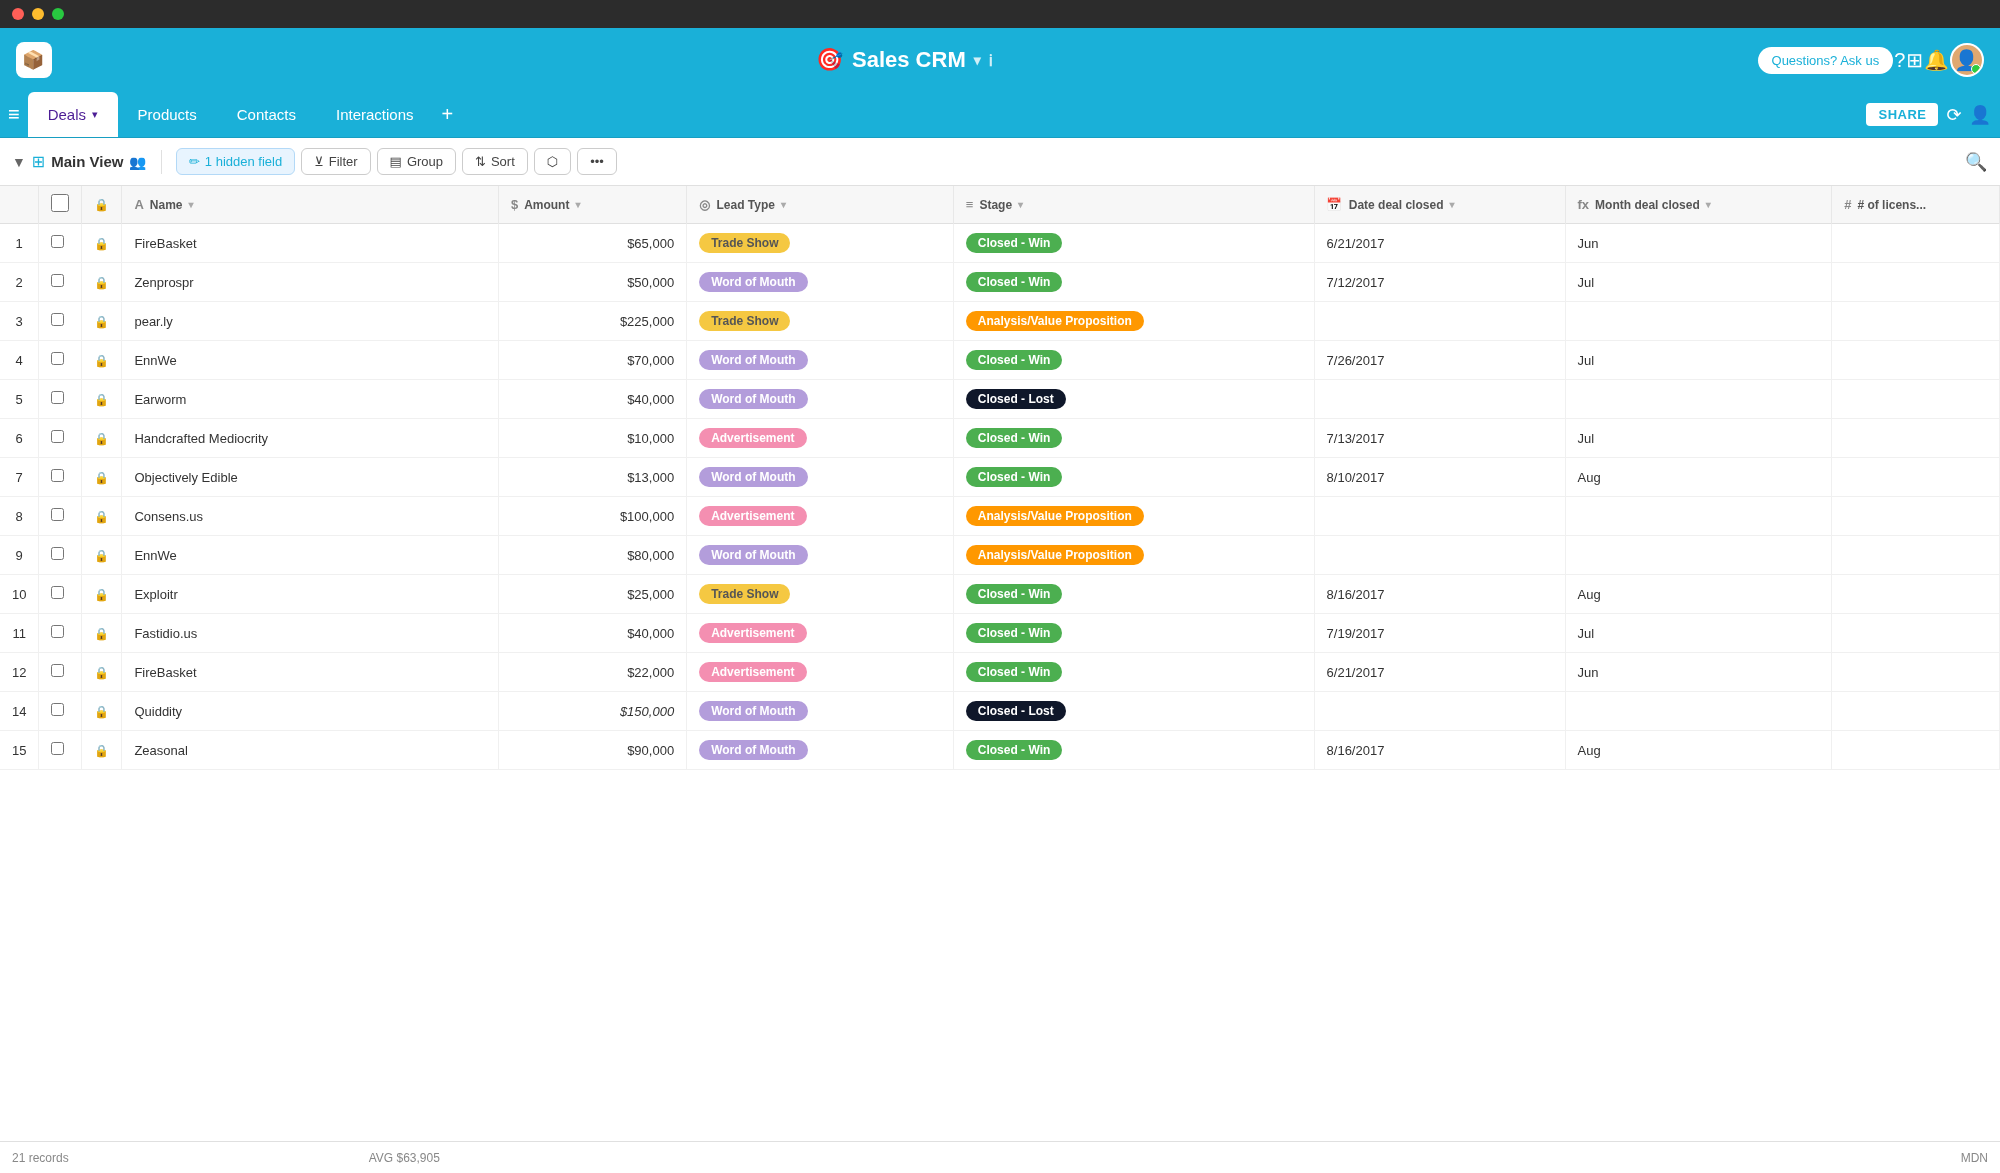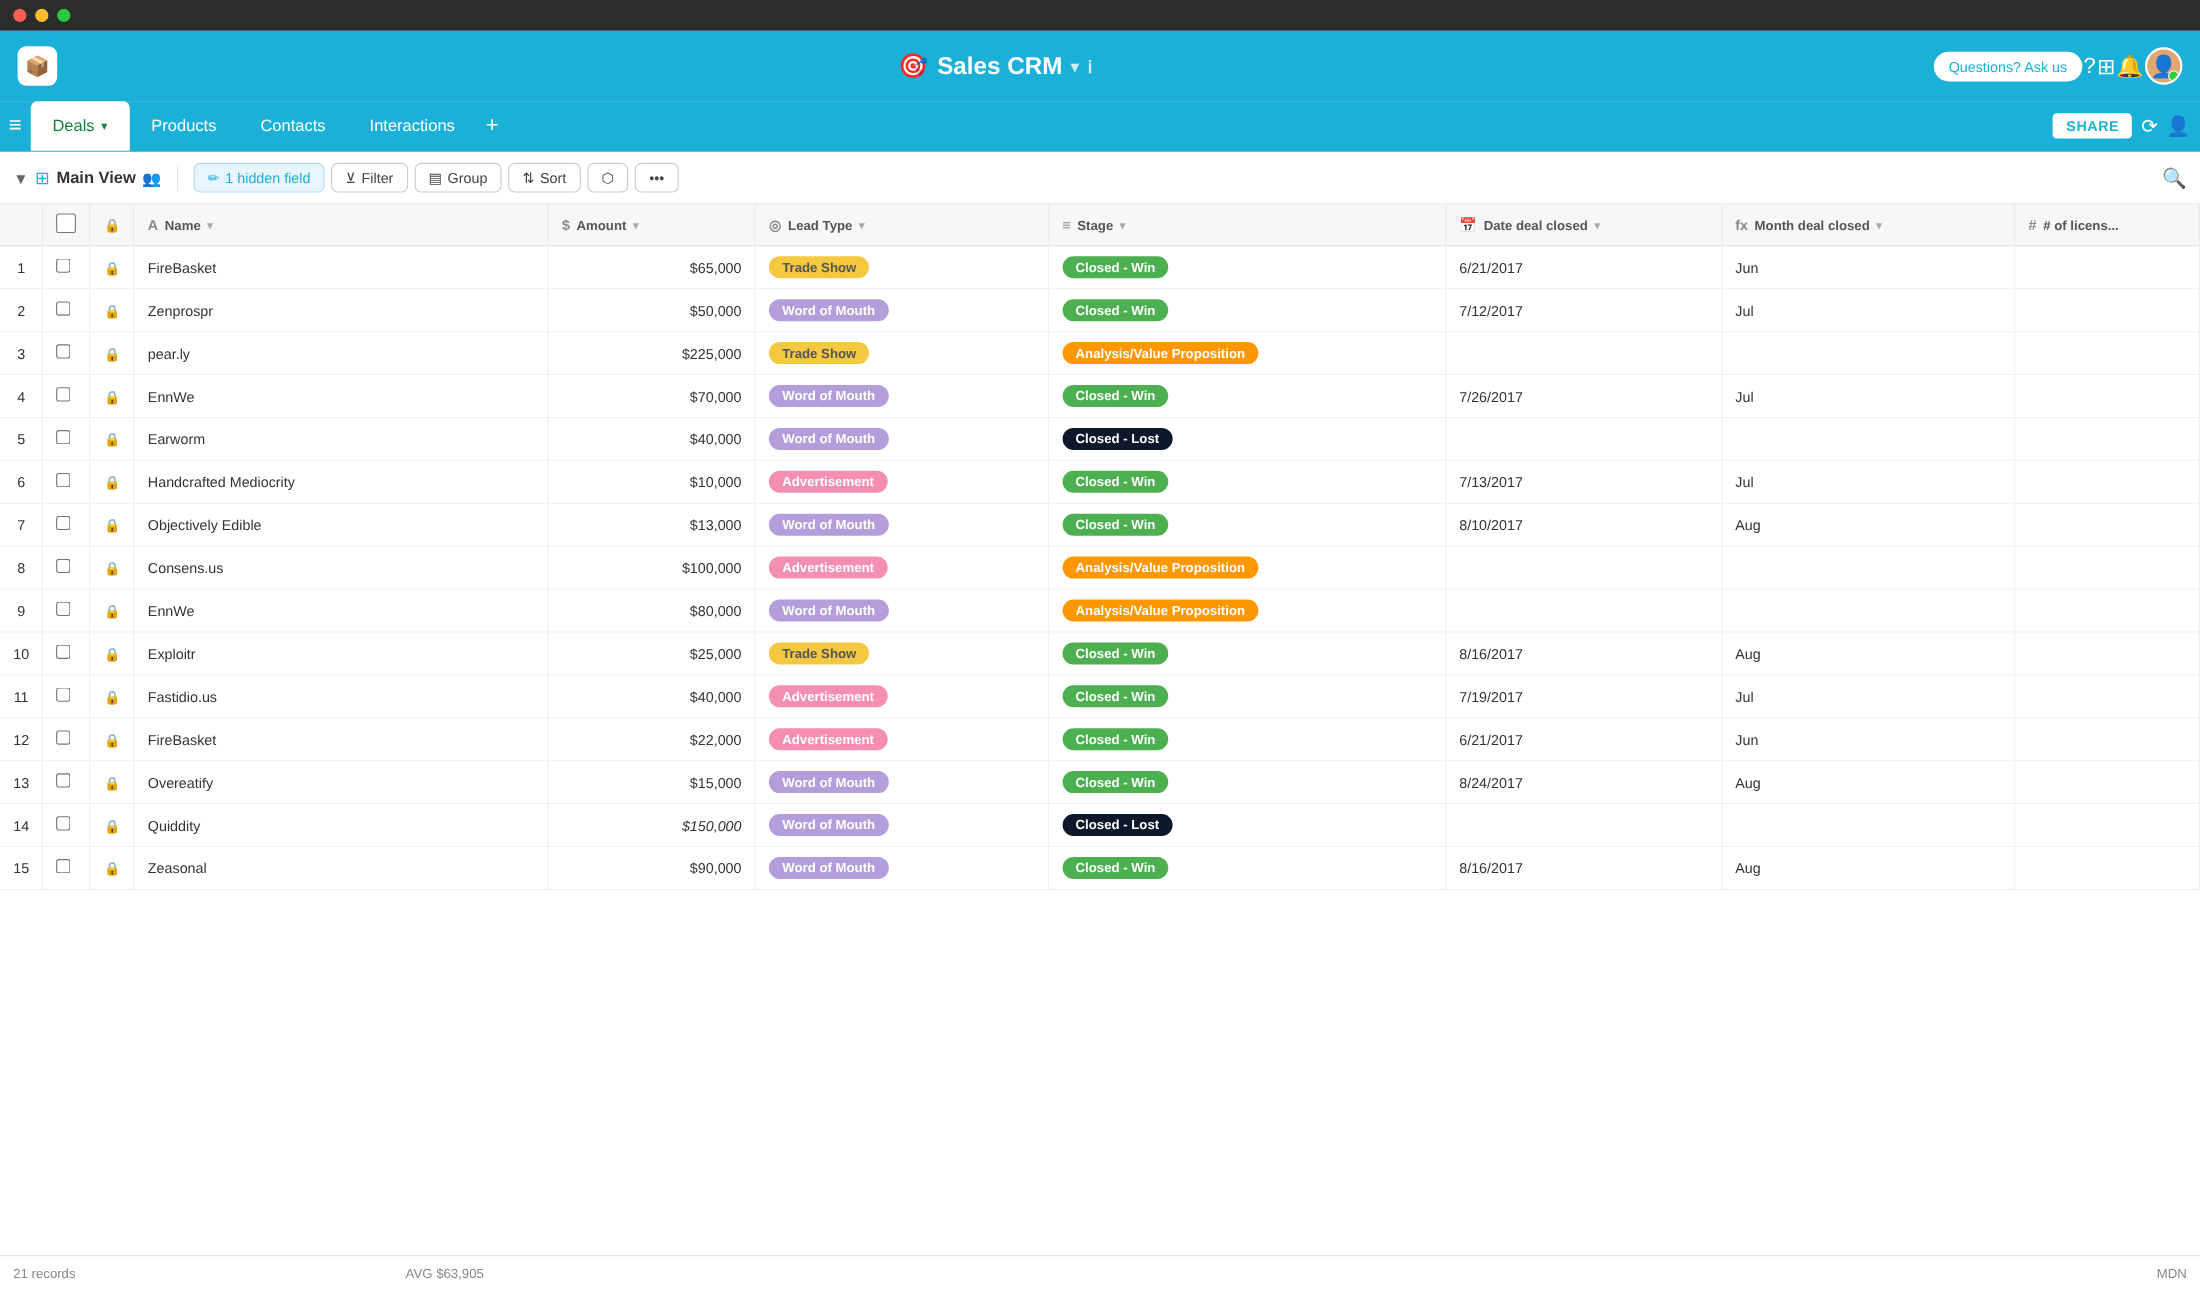--- a/index.html
+++ b/index.html
@@ -53,21 +53,21 @@
     .nav-tab {
       padding: 8px 20px;
       border-radius: 6px 6px 0 0;
       color: white;
       font-size: 15px;
       font-weight: 500;
       cursor: pointer;
       display: flex; align-items: center; gap: 6px;
       height: 100%;
     }
-    .nav-tab.active { background: white; color: #15803d; border-radius: 6px 6px 0 0; padding-left: 20px; }
+    .nav-tab.active { background: white; color: #4c1d95; border-radius: 6px 6px 0 0; padding-left: 20px; }
     .nav-tab-caret { font-size: 11px; }
     .nav-tab-add { background: none; border: none; color: white; font-size: 20px; cursor: pointer; padding: 0 8px; }
     .nav-right { margin-left: auto; display: flex; align-items: center; gap: 8px; }
     .share-btn { background: white; color: #1ab0d8; border: none; border-radius: 4px; padding: 4px 12px; font-size: 13px; font-weight: 700; cursor: pointer; letter-spacing: 0.5px; }
     .nav-icon-btn { color: white; font-size: 18px; cursor: pointer; background: none; border: none; }
 
     
     .toolbar {
       background: white;
       height: 48px;
@@ -450,32 +450,20 @@
       <td><span class="lock-icon">🔒</span></td>
       <td class="col-name">FireBasket</td>
       <td class="col-amount" style="text-align:right;">$22,000</td>
       <td class="col-lead"><span class="badge badge-advertisement">Advertisement</span></td>
       <td class="col-stage"><span class="badge badge-closed-win">Closed - Win</span></td>
       <td class="col-date">6/21/2017</td>
       <td class="col-month">Jun</td>
       <td></td>
     </tr>
         <tr>
-      <td class="row-num">13</td>
-      <td class="row-checkbox"><input type="checkbox" style=""></td>
-      <td><span class="lock-icon">🔒</span></td>
-      <td class="col-name">Overeatify</td>
-      <td class="col-amount" style="text-align:right;">$15,000</td>
-      <td class="col-lead"><span class="badge badge-word-of-mouth">Word of Mouth</span></td>
-      <td class="col-stage"><span class="badge badge-closed-win">Closed - Win</span></td>
-      <td class="col-date">8/24/2017</td>
-      <td class="col-month">Aug</td>
-      <td></td>
-    </tr>
-        <tr>
       <td class="row-num">14</td>
       <td class="row-checkbox"><input type="checkbox" style=""></td>
       <td><span class="lock-icon">🔒</span></td>
       <td class="col-name">Quiddity</td>
       <td class="col-amount" style="text-align:right;font-style:italic;">$150,000</td>
       <td class="col-lead"><span class="badge badge-word-of-mouth">Word of Mouth</span></td>
       <td class="col-stage"><span class="badge badge-closed-lost">Closed - Lost</span></td>
       <td class="col-date"></td>
       <td class="col-month"></td>
       <td></td>

